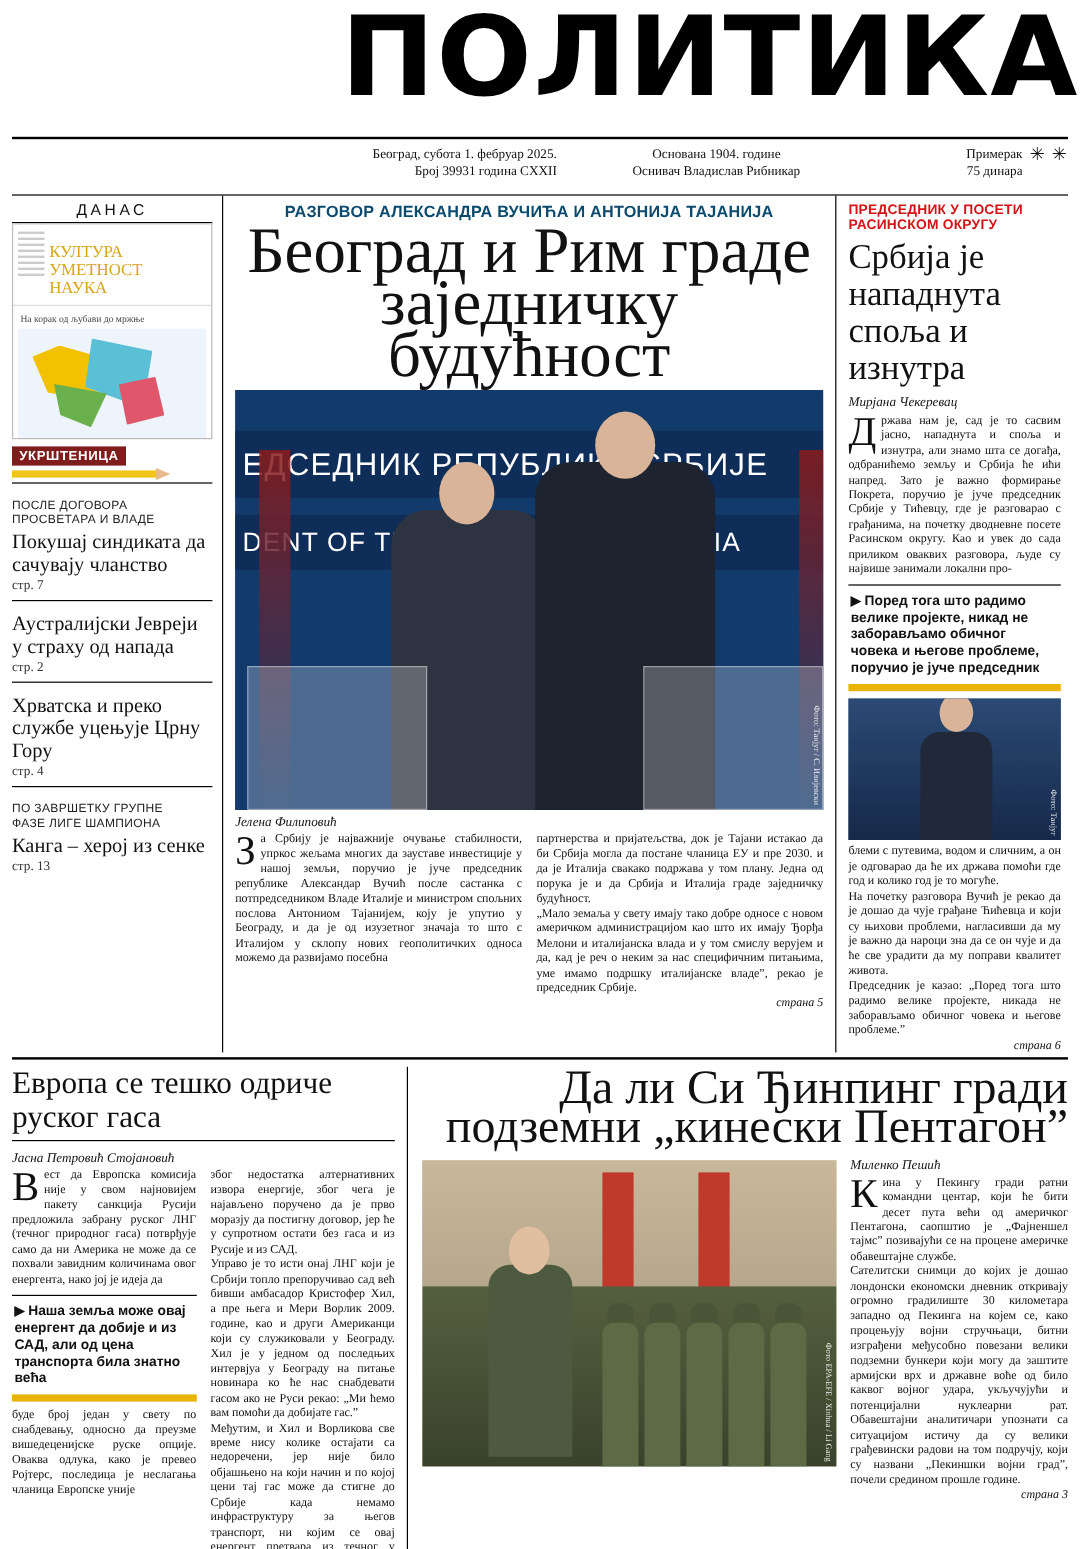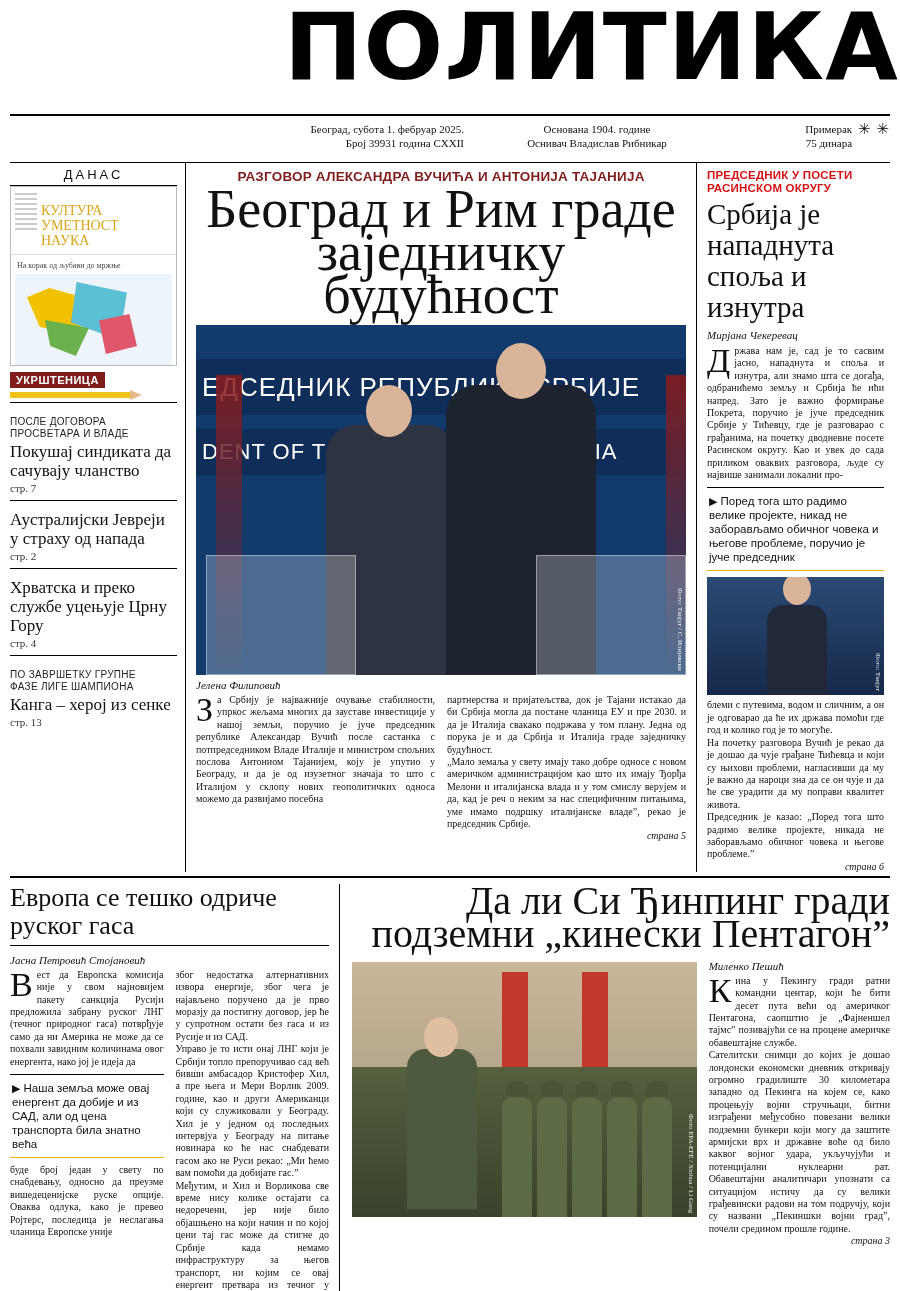--- a/index.html
+++ b/index.html
@@ -119,21 +119,21 @@
     line-height: 19px;
     margin: 2px 0 2px 0;
   }
   .strana { font-size: 11px; color: #333; }
   .left-item { padding: 7px 0 6px 0; border-bottom: 1px solid #000; }
   .left-item:last-child { border-bottom: none; }
 
   
   .lead-kicker {
     text-align: center;
-    color: #7f1d1d;
+    color: #0c4a6e;
     font-family: "Liberation Sans", sans-serif;
     font-size: 13.5px;
     font-weight: 700;
     letter-spacing: .2px;
     padding: 6px 0 2px 0;
   }
   .lead-title {
     text-align: center;
     font-size: 54px;
     line-height: 43px;
@@ -190,27 +190,27 @@
     padding-top: 6px;
   }
   .r-title {
     font-size: 29px;
     line-height: 31px;
     margin: 4px 0 6px 0;
   }
   .r-author { font-style: italic; font-size: 11px; margin-bottom: 4px; }
   .pull {
     border-top: 1px solid #000;
-    border-bottom: 1px solid #eab308;
+    border-bottom: 6px solid #eab308;
     padding: 6px 4px 6px 2px;
     margin: 6px 0;
     font-family: "Liberation Sans", sans-serif;
     font-size: 11.5px;
     line-height: 14px;
-    font-weight: 400;
+    font-weight: 700;
   }
   .pull .tri { color:#111; font-size: 11px; margin-right: 3px; }
   .photo-r { position: relative; width: 100%; height: 118px; background: linear-gradient(#3b5f8a,#1b2f4a); margin: 4px 0; overflow:hidden;}
 
   
   .band2 { display: flex; margin-top: 6px; }
   .b2-left { width: 330px; padding-right: 10px; border-right: 1px solid #000; }
   .b2-right { width: 550px; padding-left: 12px; }
   .b2-title { font-size: 26px; line-height: 28px; }
   .b2-title-big { font-size: 40px; line-height: 33px; text-align: right; }

